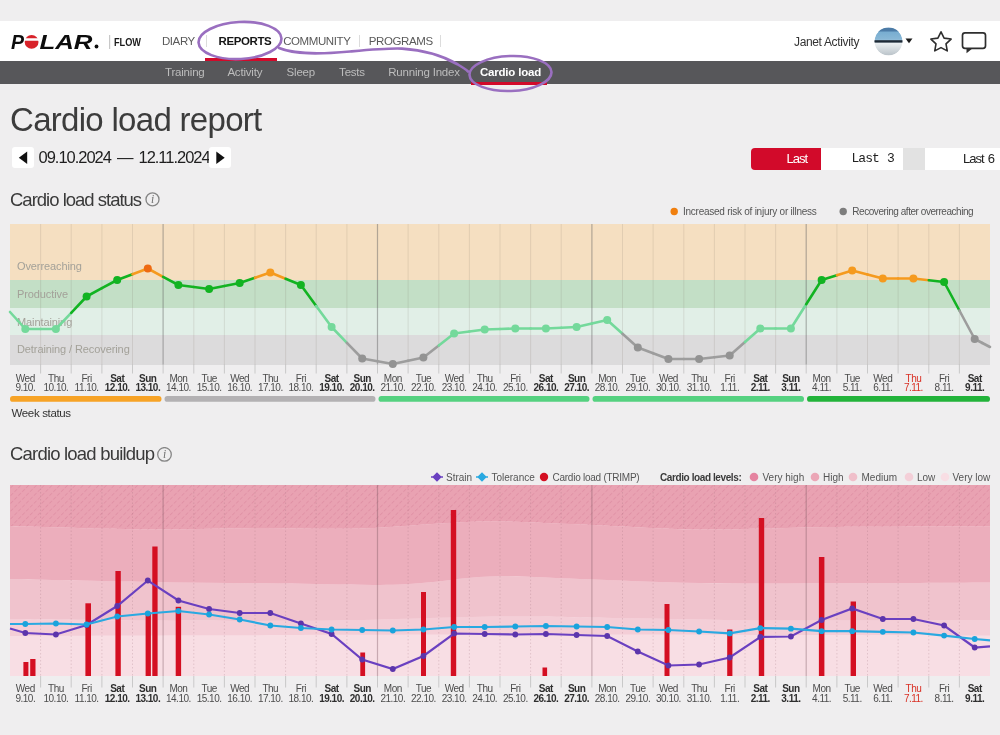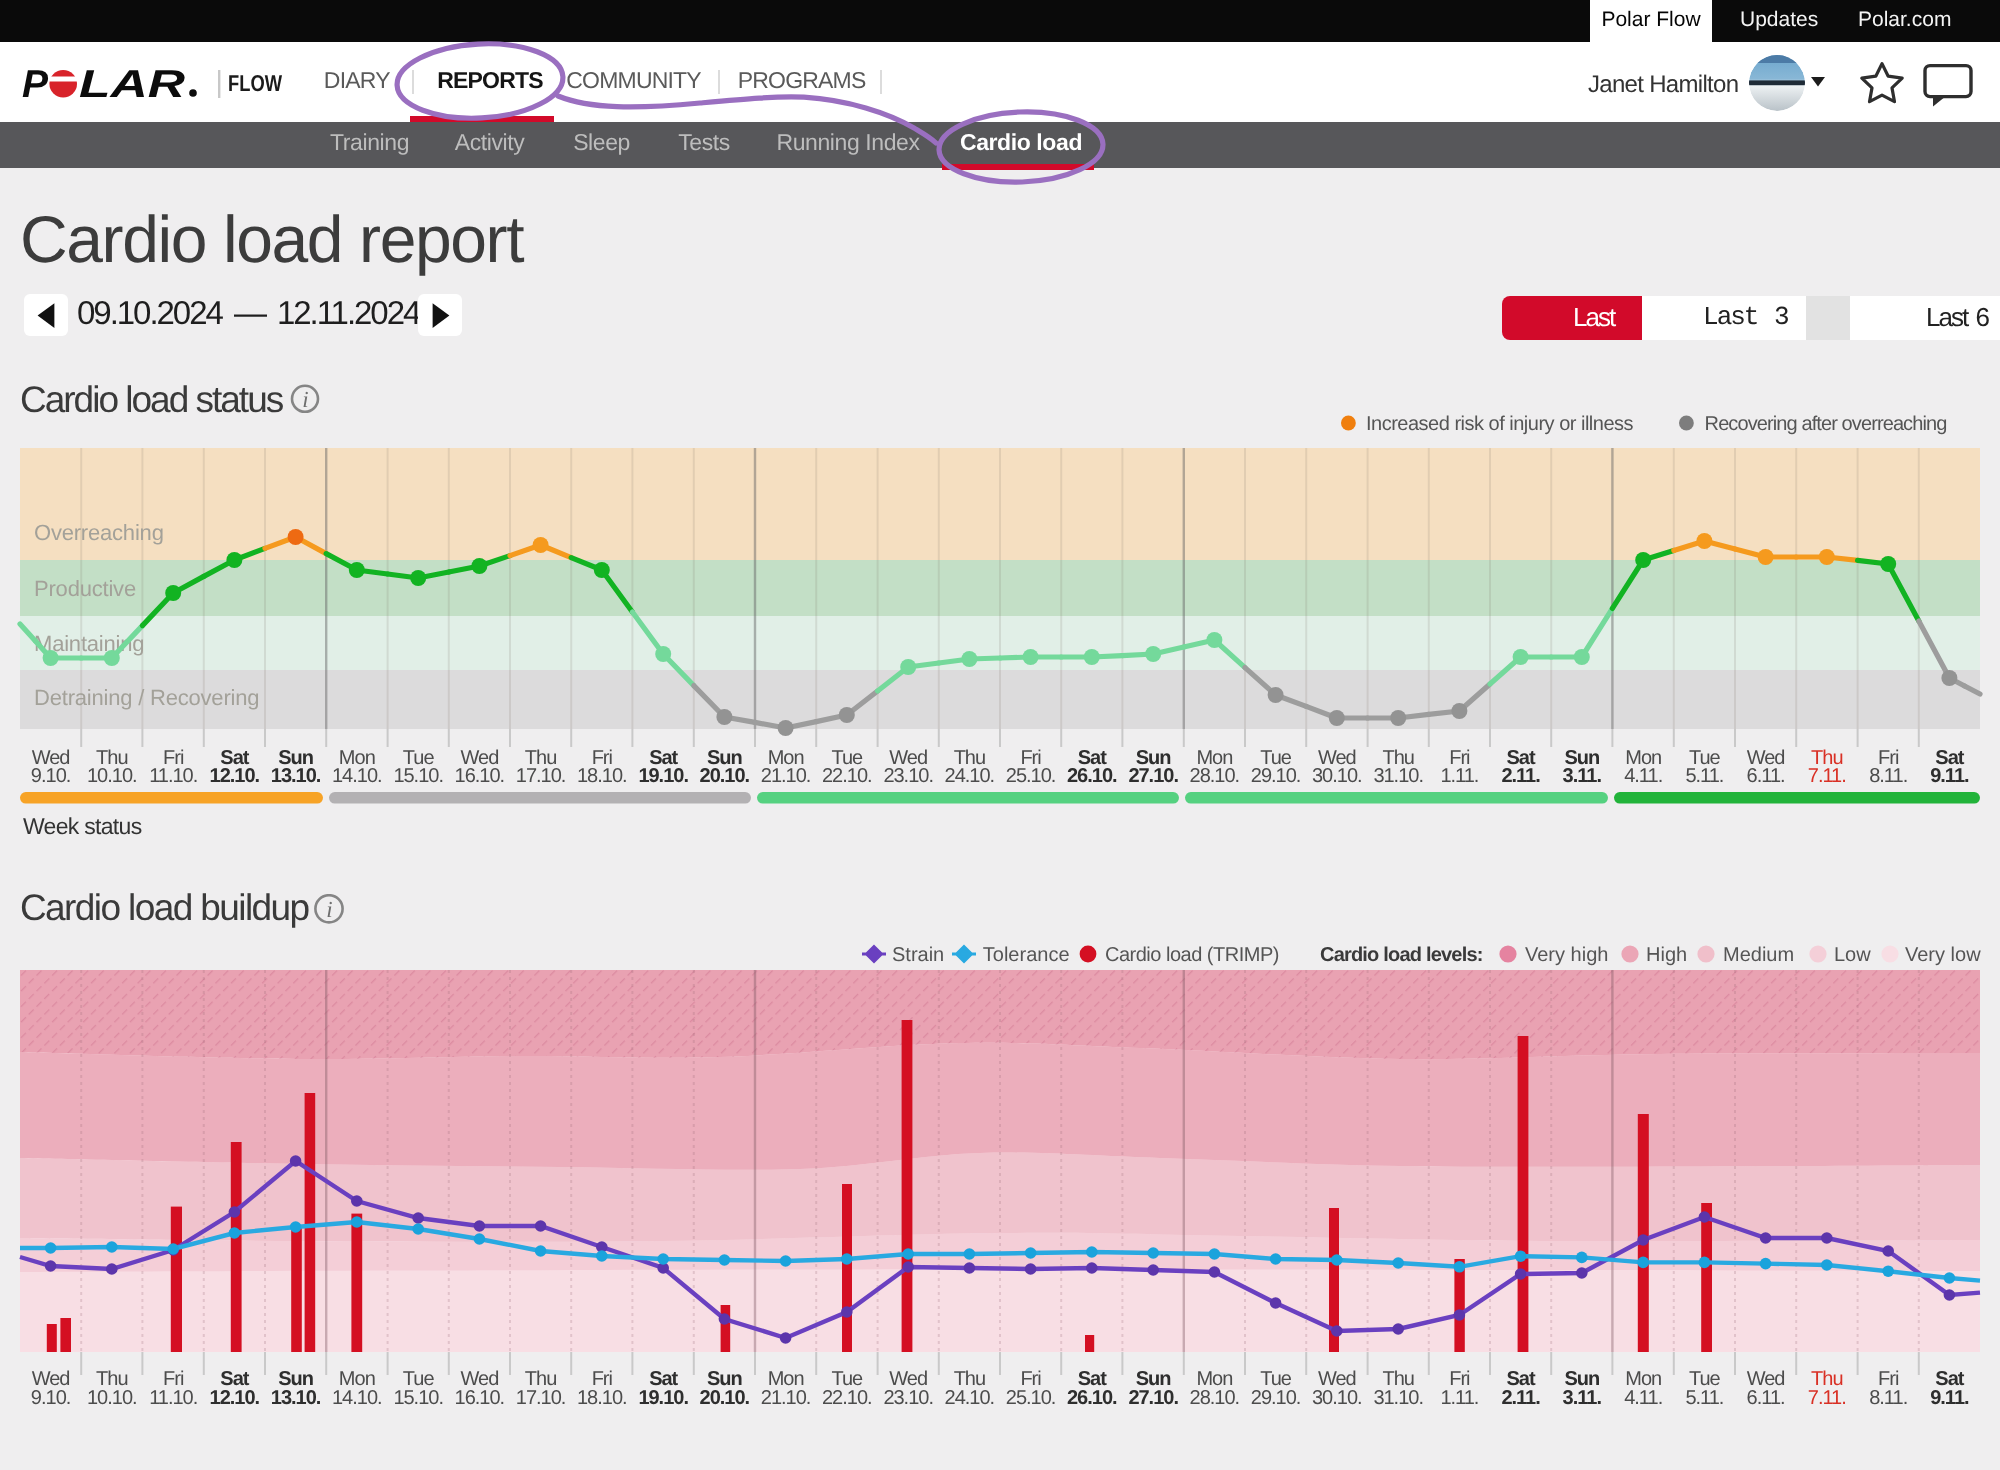--- a/index.html
+++ b/index.html
@@ -31,34 +31,29 @@
 #daterange { position:absolute; left:38.5px; top:148.2px; font-size:16.5px; letter-spacing:-1.02px; word-spacing:2.5px; color:#1e1e1e; }
 
 #rangebtns { position:absolute; left:751px; top:147.7px; height:22.6px; border-radius:4px; overflow:hidden; display:flex; }
 #rangebtns div { font-size:13px; letter-spacing:-1px; word-spacing:1.5px; line-height:22.6px; background:#fff; color:#222; text-align:center;padding-left:22px; }
 #rangebtns .act { background:#d20a2a; color:#fff; }
 #rangebtns .s { width:1px; background:#e2e2e2; }
 svg#gfx { position:absolute; left:0; top:0; }
 </style></head>
 <body>
 <div id="page">
-  <div id="topbar">
-    <div class="tab">Polar Flow</div>
-    <div class="lnk" style="left:870px;">Updates</div>
-    <div class="lnk" style="left:929px;">Polar.com</div>
-  </div>
   <div id="nav">
     <div class="navitem" style="left:178.4px;">DIARY</div>
     <div class="navitem" style="left:245px; color:#151515; font-weight:bold;">REPORTS</div>
     <div class="navitem" style="left:316.8px;">COMMUNITY</div>
     <div class="navitem" style="left:400.8px;">PROGRAMS</div>
     <div class="navsep" style="left:206px;"></div>
     <div class="navsep" style="left:359px;"></div>
     <div class="navsep" style="left:440px;"></div>
-    <div class="navitem" style="left:794px; transform:none; letter-spacing:-0.35px; color:#333; top:13.5px; font-size:12px;">Janet Hamilton</div>
+    <div class="navitem" style="left:794px; transform:none; letter-spacing:-0.35px; color:#333; top:13.5px; font-size:12px;">Janet Activity</div>
     <svg width="1000" height="40" style="position:absolute;left:0;top:0;">
       <g transform="translate(11,6)">
         <text x="0" y="21.5" font-size="19.5" font-weight="bold" font-style="italic" fill="#0c0c0c" font-family="Liberation Sans, sans-serif">P</text>
         <circle cx="20.6" cy="14.9" r="6.9" fill="#d8232a"></circle>
         <rect x="13" y="11.3" width="15.4" height="2.5" fill="#fff" transform="skewX(-14) translate(3.5,0)"></rect>
         <text x="28.5" y="21.5" font-size="19.5" font-weight="bold" font-style="italic" fill="#0c0c0c" font-family="Liberation Sans, sans-serif" textLength="53" lengthAdjust="spacingAndGlyphs">LAR</text>
         <circle cx="85.5" cy="19.5" r="1.9" fill="#0c0c0c"></circle>
       </g>
       <rect x="109" y="14" width="1.2" height="14" fill="#c8c8c8"></rect>
       <text x="114" y="24.5" font-size="11.5" font-weight="bold" fill="#1b1b1b" font-family="Liberation Sans, sans-serif" textLength="27" lengthAdjust="spacingAndGlyphs">FLOW</text>

